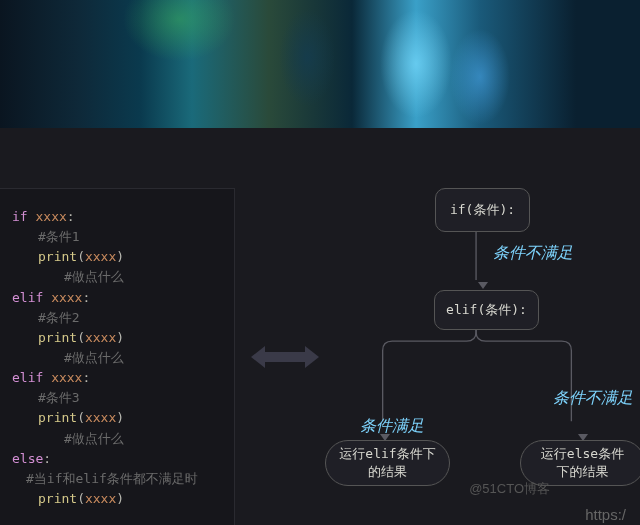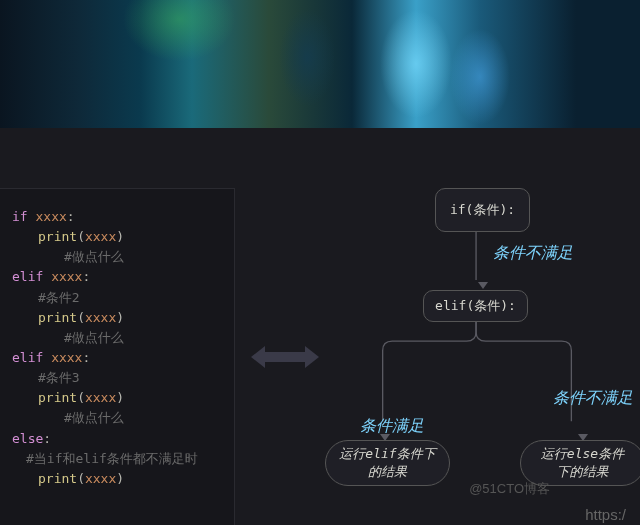--- a/index.html
+++ b/index.html
@@ -82,21 +82,21 @@
     position:absolute;
     border:1px solid #555;
     background:#1f1f26;
     color:#d8d8d0;
     font-size:13px;
     text-align:center;
     display:flex; align-items:center; justify-content:center;
     padding: 6px 10px;
   }
   .rect { border-radius:10px; }
-  .pill { border-radius:24px; line-height:1.35;font-style:italic;}
+  .pill { border-radius:24px; line-height:1.35;}
   .edge-label {
     position:absolute;
     color:#7dd3fc; font-size:16px;
     white-space: nowrap;
     font-style: italic;
   }
   svg.edges { position:absolute; inset:0; width:100%; height:100%; }
   svg.edges path, svg.edges line { stroke:#5a5a62; stroke-width:1.4; fill:none; }
   .tri { position:absolute; width:0; height:0;
     border-left:5px solid transparent; border-right:5px solid transparent;
@@ -113,20 +113,21 @@
 </style>
 </head>
 <body>
 
 <div class="banner"></div>
 
 <div class="content">
 
   <div class="code-pane">
     <span class="ln"><span class="kw">if </span><span class="var">xxxx</span><span class="pn">:</span></span>
+    <span class="ln ind1 cm">#条件1</span>
     <span class="ln ind1"><span class="fn">print</span><span class="pn">(</span><span class="var">xxxx</span><span class="pn">)</span></span>
     <span class="ln ind2 cm">#做点什么</span>
 
     <span class="ln"><span class="kw">elif </span><span class="var">xxxx</span><span class="pn">:</span></span>
     <span class="ln ind1 cm">#条件2</span>
     <span class="ln ind1"><span class="fn">print</span><span class="pn">(</span><span class="var">xxxx</span><span class="pn">)</span></span>
     <span class="ln ind2 cm">#做点什么</span>
 
     <span class="ln"><span class="kw">elif </span><span class="var">xxxx</span><span class="pn">:</span></span>
     <span class="ln ind1 cm">#条件3</span>
@@ -153,21 +154,21 @@
       <path d="M148 174 L148 195 Q148 205 158 205 L238 205 Q248 205 248 215 L248 290"></path>
     </svg>
     <div class="tri" style="left:143px; top:134px;"></div>
     <div class="tri" style="left:45px; top:286px;"></div>
     <div class="tri" style="left:243px; top:286px;"></div>
 
     <div class="node rect" style="left:100px; top:40px; width:95px; height:44px;">if(条件):</div>
 
     <div class="edge-label" style="left:158px; top:95px;">条件不满足</div>
 
-    <div class="node rect" style="left:88px; top:142px; width:105px; height:32px;">elif(条件):</div>
+    <div class="node rect" style="left:99px; top:142px; width:105px; height:40px;">elif(条件):</div>
 
     <div class="edge-label" style="left:25px; top:240px;margin-top:28px;">条件满足</div>
     <div class="edge-label" style="left:218px; top:240px;">条件不满足</div>
 
     <div class="node pill" style="left:-10px; top:292px; width:125px; height:46px; flex-direction:column;">
       <span>运行elif条件下</span>
       <span>的结果</span>
     </div>
     <div class="node pill" style="left:185px; top:292px; width:125px; height:46px; flex-direction:column;">
       <span>运行else条件</span>

